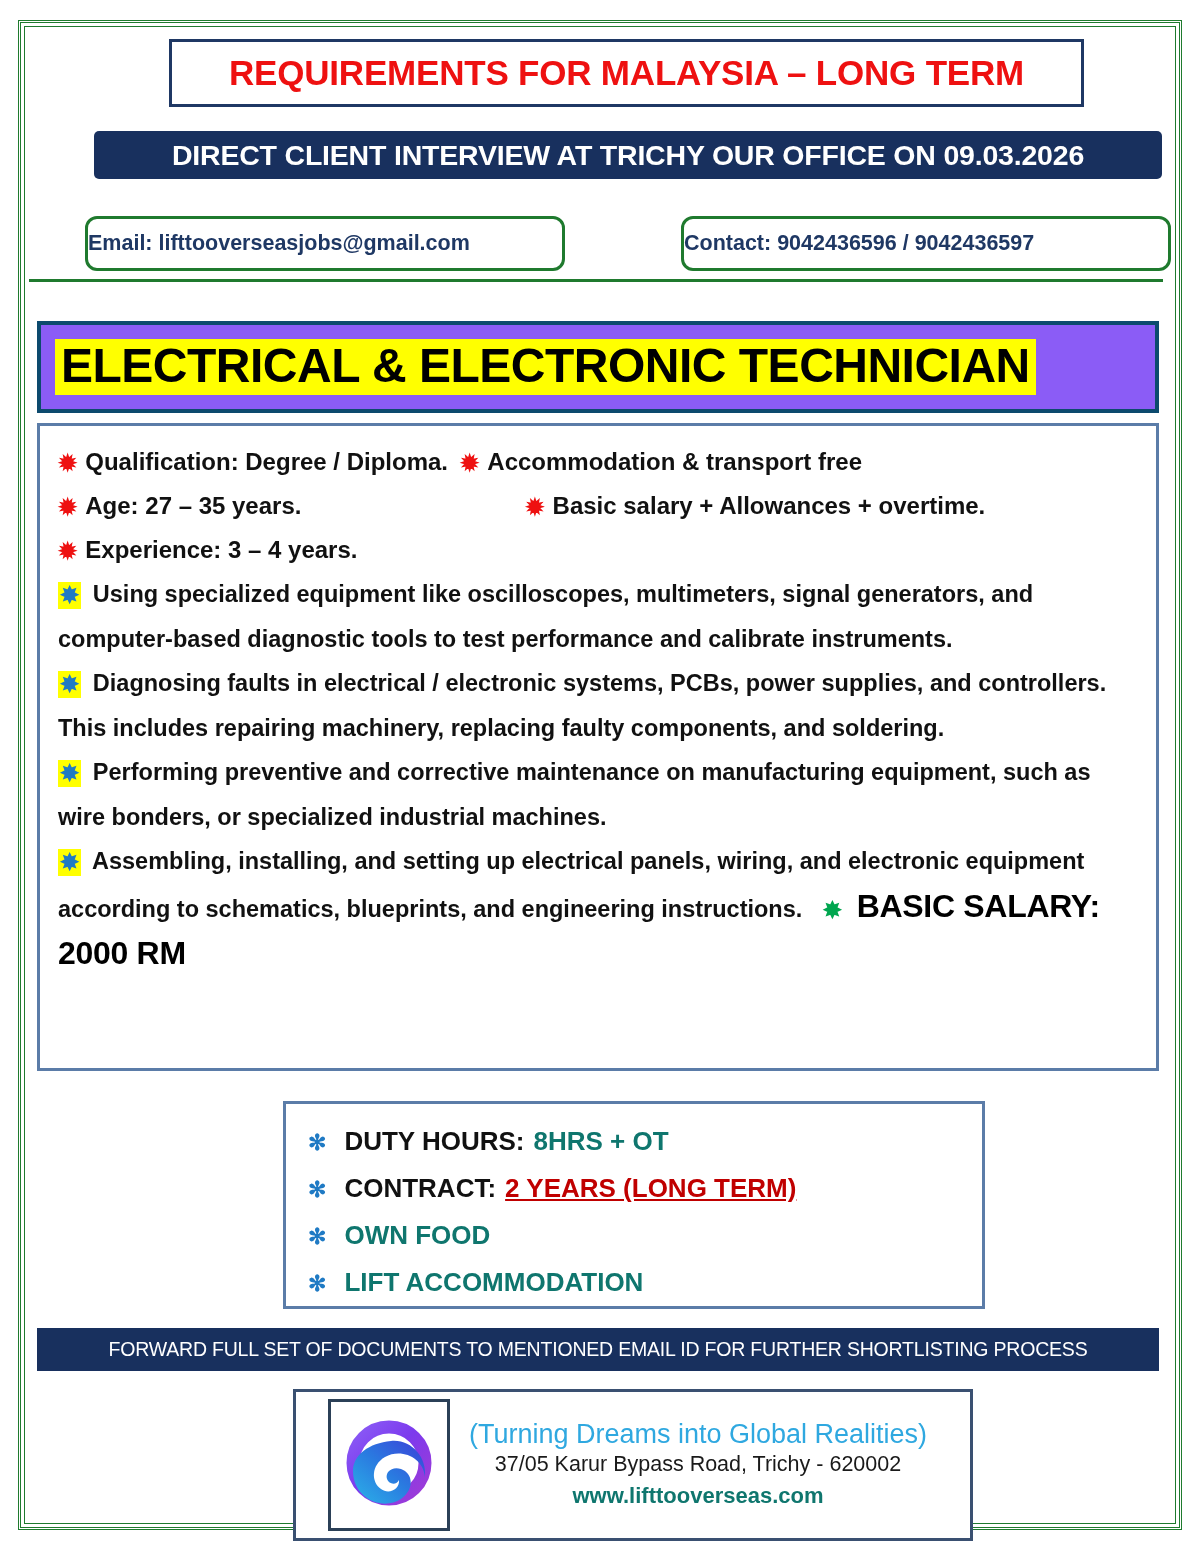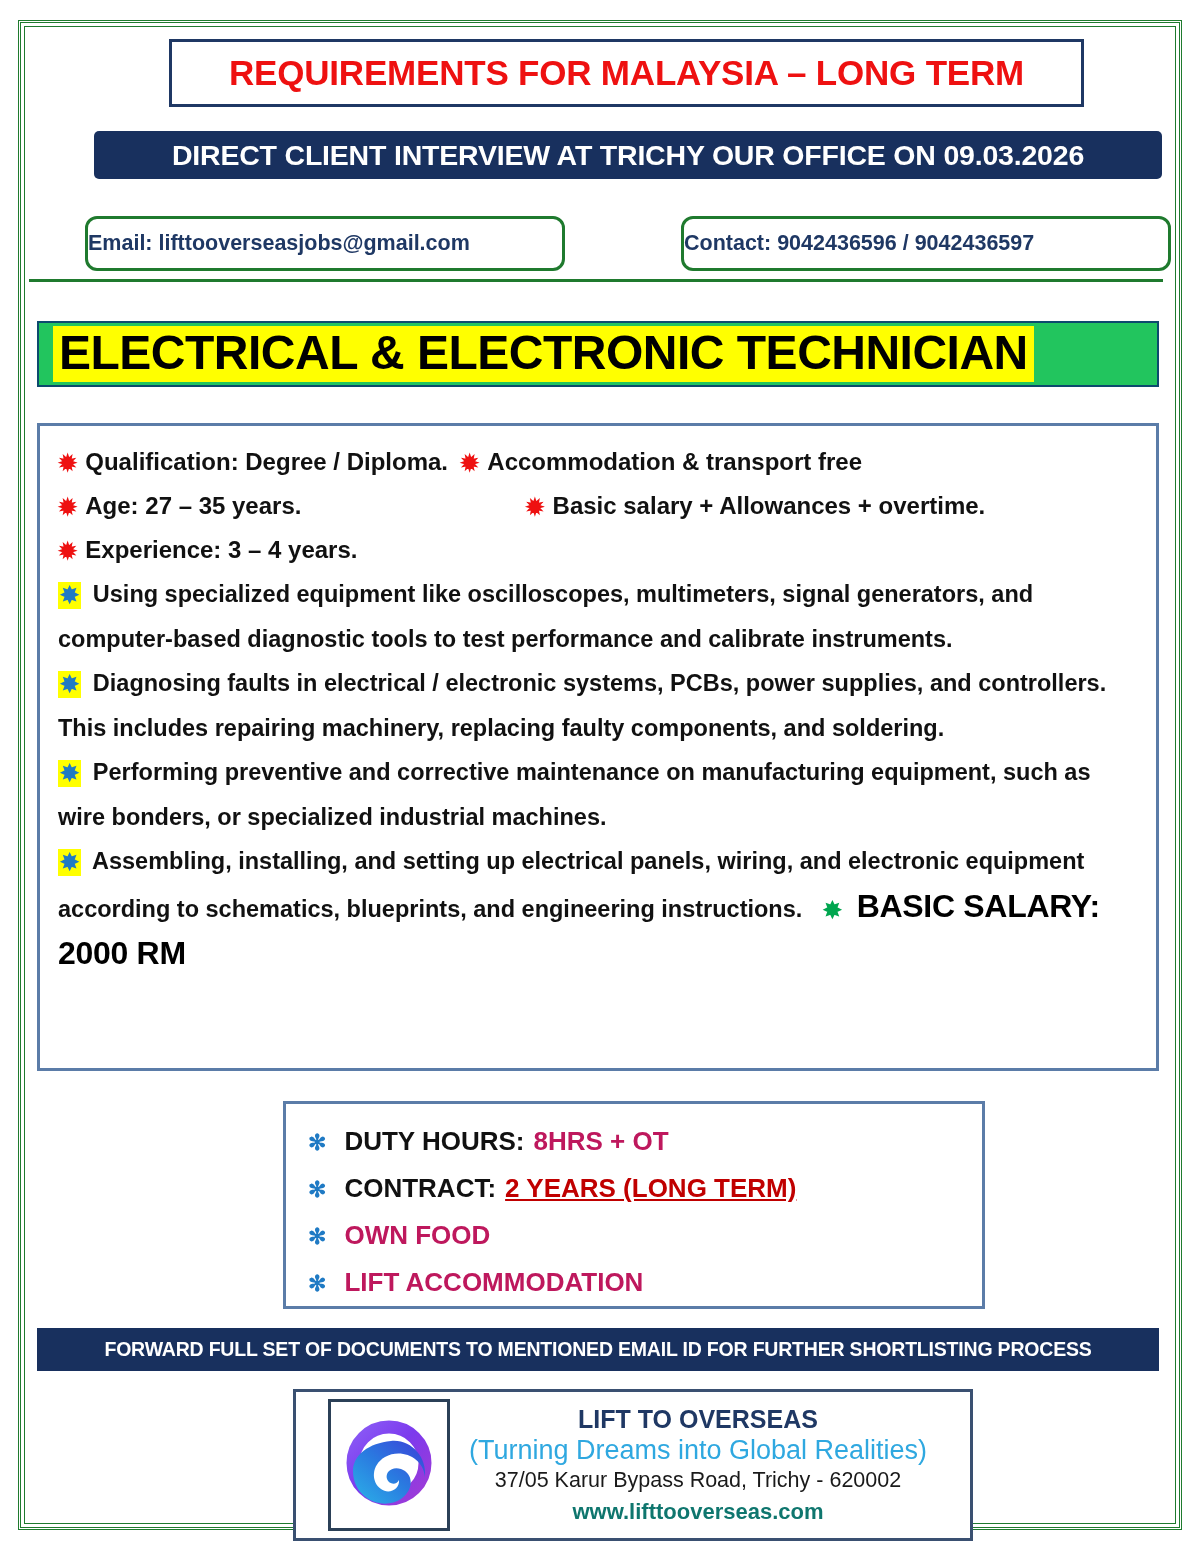--- a/index.html
+++ b/index.html
@@ -110,23 +110,23 @@
   }
   .pill-email { left: 22px; width: 480px; }
   .pill-contact { left: 618px; width: 490px; }
 
   
   .jobtitle-box {
     position: absolute;
     left: 16px;
     top: 298px;
     width: 1122px;
-    height: 66px;
-    border: 2px solid #0c4a6e;
-    background: #22c55e;
+    height: 92px;
+    border: 4px solid #0c4a6e;
+    background: #8b5cf6;
     display: flex;
     align-items: center;
     padding-left: 14px;
   }
   .jobtitle-box .hl {
     background: #ffff00;
     color: #000000;
     font-size: 48px;
     font-weight: bold;
     line-height: 1.05;
@@ -209,39 +209,39 @@
     white-space: nowrap;
   }
   .term-line .tstar {
     color: #1f7ac4;
     font-size: 22px;
     margin-right: 18px;
     flex: 0 0 auto;
     position: relative;
     top: 1px;
   }
-  .red { color: #be185d; }
+  .red { color: #0f766e; }
   .red-u { color: #c00000; text-decoration: underline; }
 
   
   .forward-bar {
     position: absolute;
     left: 16px;
     top: 1305px;
     width: 1122px;
     height: 43px;
     background: #18305e;
     display: flex;
     align-items: center;
     justify-content: center;
   }
   .forward-bar .txt {
     color: #ffffff;
     font-size: 19.5px;
-    font-weight: bold;
+    font-weight: normal;
     letter-spacing: -0.2px;
     white-space: nowrap;
   }
 
   
   .company-box {
     position: absolute;
     left: 272px;
     top: 1366px;
     width: 680px;
@@ -405,20 +405,19 @@
             <stop offset="0%" stop-color="#2bb3e8"></stop>
             <stop offset="50%" stop-color="#2a7ae0"></stop>
             <stop offset="100%" stop-color="#3b3fd8"></stop>
           </linearGradient>
         </defs>
         <circle cx="50" cy="48" r="36" fill="none" stroke="url(#ringGrad)" stroke-width="13"></circle>
         <path d="M14 56 C14 84 44 96 62 84 C76 74 74 58 62 54 C53 51 46 57 48 64 C50 70 58 70 60 65 C61 74 50 80 42 74 C32 67 32 50 46 42 C62 33 84 42 86 62 C88 42 72 24 52 26 C30 28 14 40 14 56 Z" fill="url(#waveGrad)"></path>
       </svg>
     </div>
     <div class="company-text">
-      <div class="company-name">LIFT TO OVERSEAS</div>
       <div class="company-tag">(Turning Dreams into Global Realities)</div>
       <div class="company-addr">37/05 Karur Bypass Road, Trichy - 620002</div>
       <div class="company-web">www.lifttooverseas.com</div>
     </div>
   </div>
 
 </div>
 
 </body></html>

